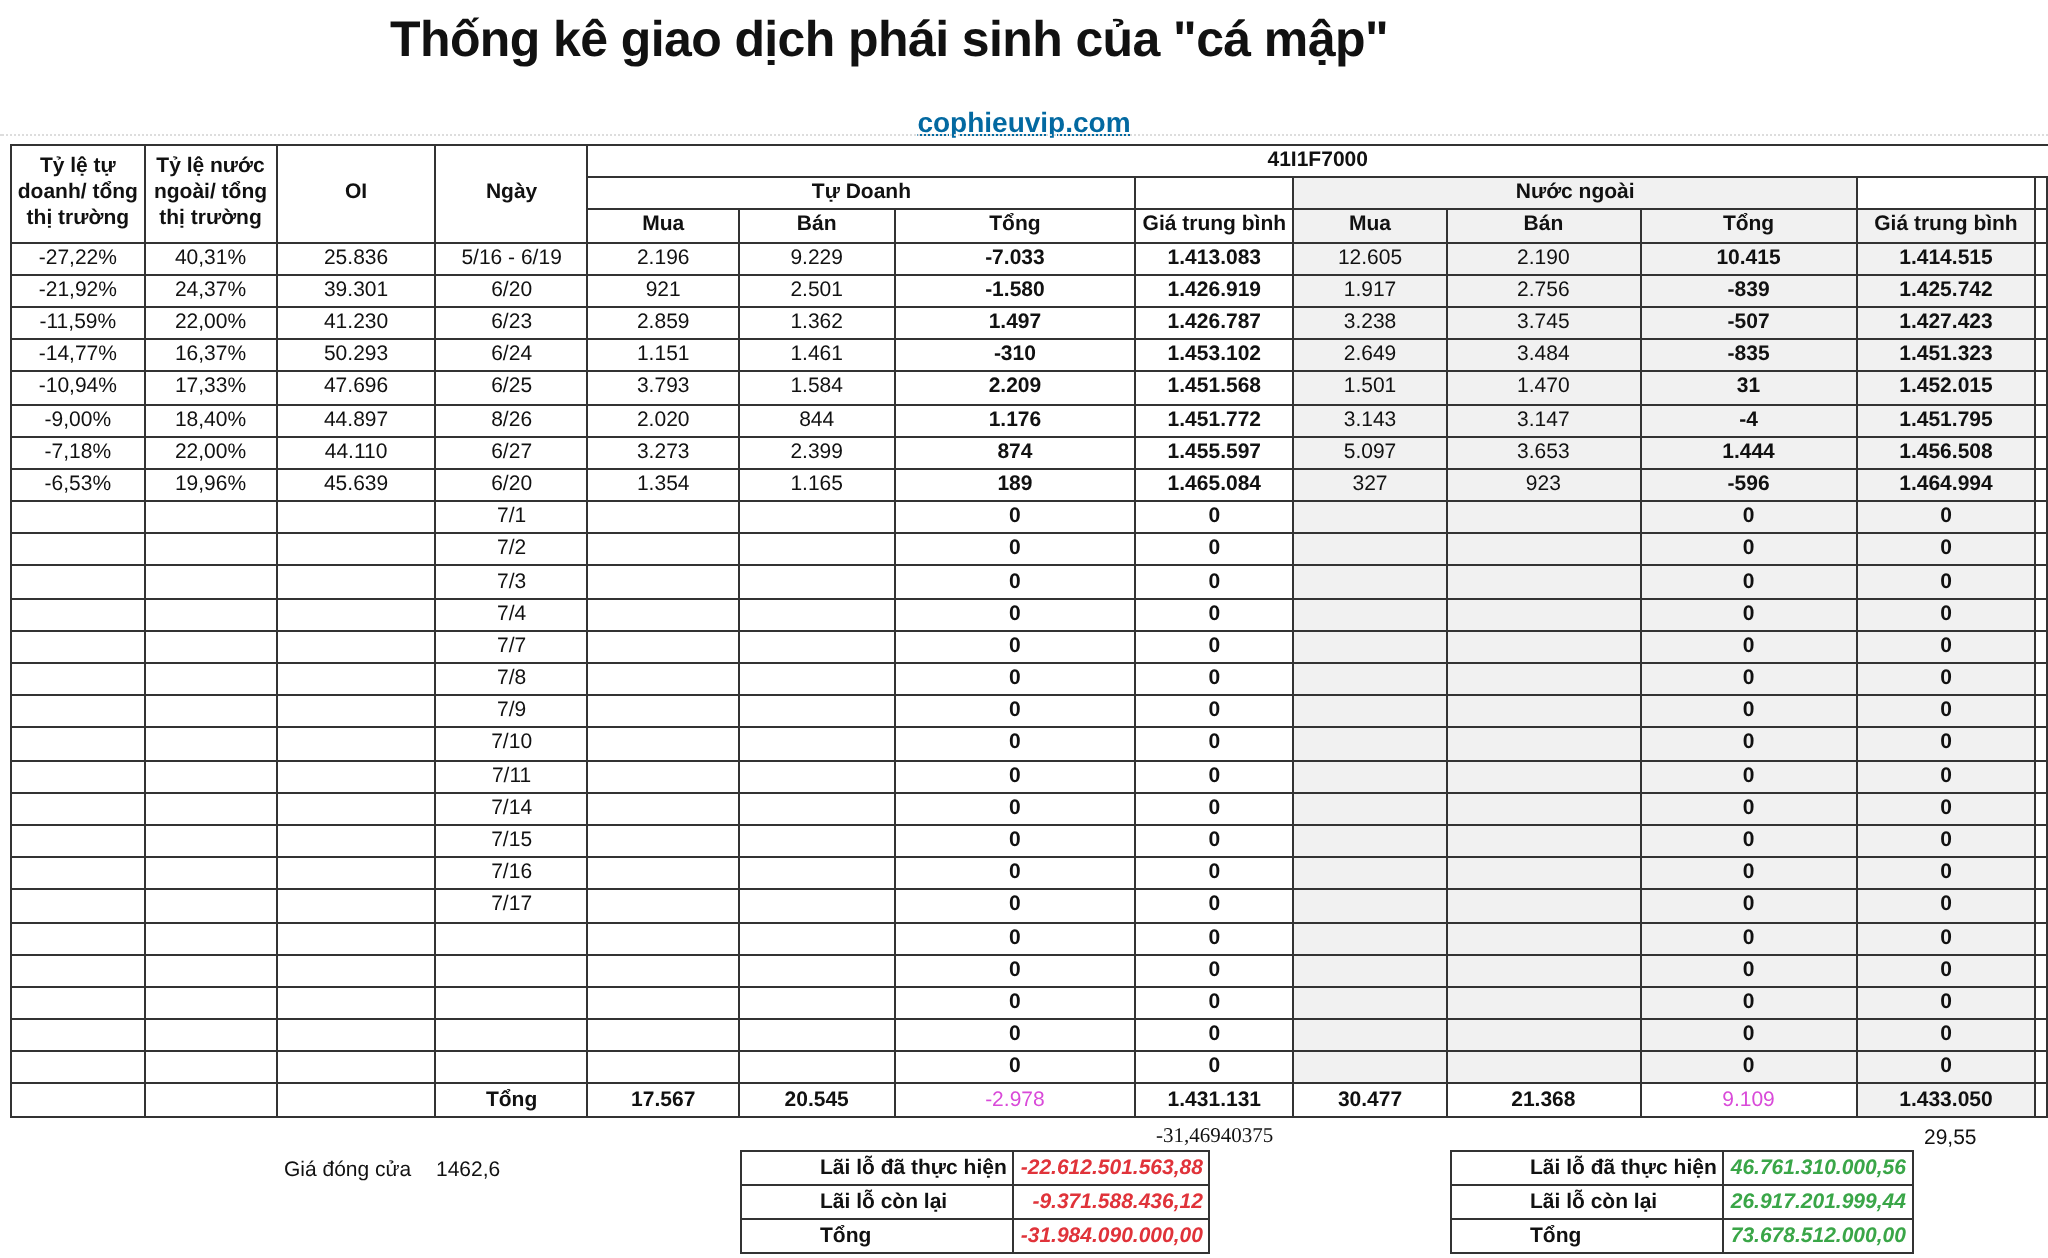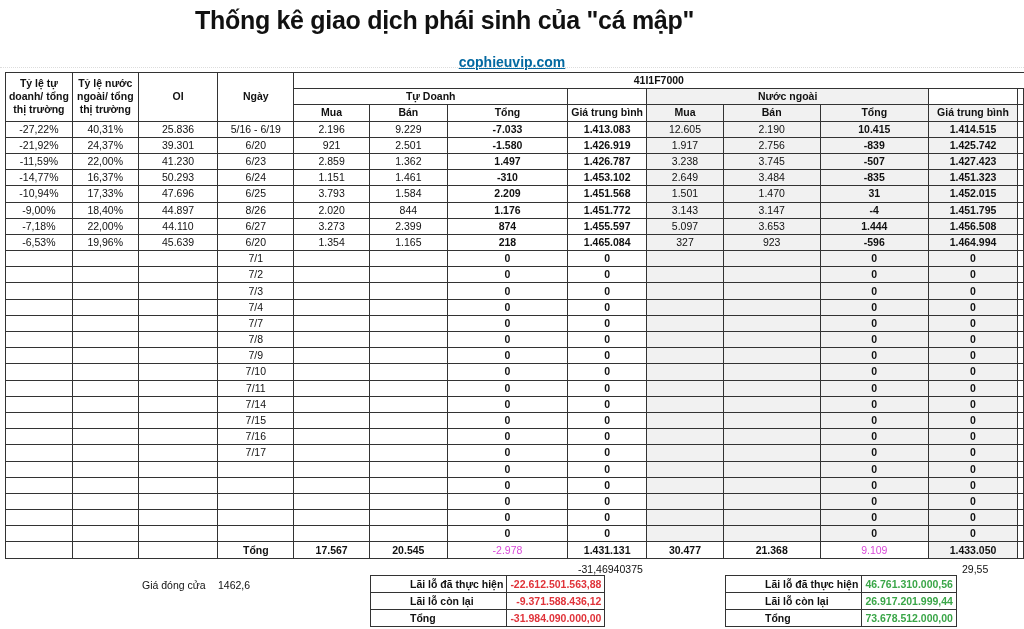--- a/index.html
+++ b/index.html
@@ -14,21 +14,21 @@
   table.main th { font-weight:bold; font-size:10.5px;text-align:center; }
   table.main .hdr-tall { white-space:normal; line-height:13px; }
   .b { font-weight:bold; }
   .g { background:#f1f1f1; }
   .pink { color:#d94ad9; }
 
   .below { position:absolute; font-size:10.5px; }
   table.pl { position:absolute; border-collapse:collapse; font-size:10.5px; }
   table.pl td { border:1px solid #333; height:16px; padding:0 3px; white-space:nowrap; }
   table.pl td.lbl { font-weight:bold; text-align:left;padding-left:39px; }
-  table.pl td.val { text-align:right; font-weight:bold; }
+  table.pl td.val { text-align:right; font-weight:bold;font-style:italic; }
   .red { color:#e0333a; }
   .green { color:#3aa648; }
 </style>
 </head>
 <body>
 
 <div class="title">Thống kê giao dịch phái sinh của "cá mập"</div>
 <div class="site">
   <a>cophieuvip.com</a>
 </div>
@@ -183,21 +183,21 @@
         <td class="b g">1.456.508</td>
         <td></td>
       </tr>
       <tr>
         <td>-6,53%</td>
         <td>19,96%</td>
         <td>45.639</td>
         <td>6/20</td>
         <td>1.354</td>
         <td>1.165</td>
-        <td class="b">218</td>
+        <td class="b">189</td>
         <td class="b">1.465.084</td>
         <td class="g">327</td>
         <td class="g">923</td>
         <td class="b g">-596</td>
         <td class="b g">1.464.994</td>
         <td></td>
       </tr>
       <tr>
         <td></td>
         <td></td>
@@ -481,21 +481,21 @@
       <td class="b">1.431.131</td>
       <td class="b">30.477</td>
       <td class="b">21.368</td>
       <td class="pink">9.109</td>
       <td class="b g">1.433.050</td>
       <td></td>
     </tr>
   </tfoot>
 </table>
 
-<div class="below" style="left:578px; top:563px;">-31,46940375</div>
+<div class="below" style="left:578px; top:563px;font-family:Liberation Serif, serif;">-31,46940375</div>
 <div class="below" style="left:962px; top:563px;">29,55</div>
 
 <div class="below" style="left:142px; top:579px;">Giá đóng cửa</div>
 <div class="below" style="left:218px; top:579px;">1462,6</div>
 
 <table class="pl" style="left:370px; top:575px; width:200px;">
   <tbody>
       <tr>
     <td class="lbl">Lãi lỗ đã thực hiện</td>
     <td class="val red">-22.612.501.563,88</td>

